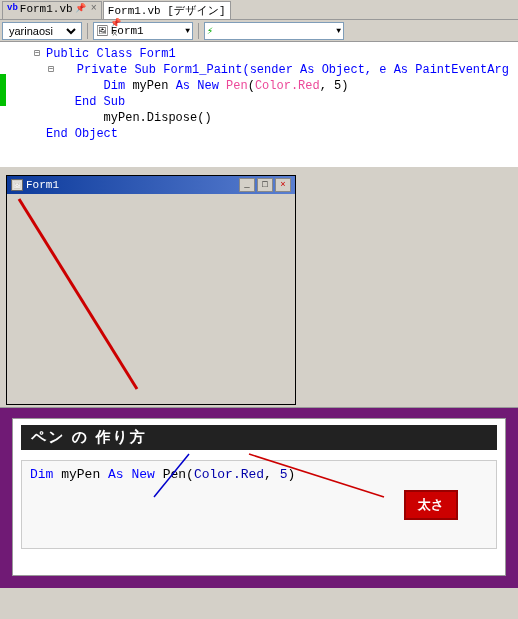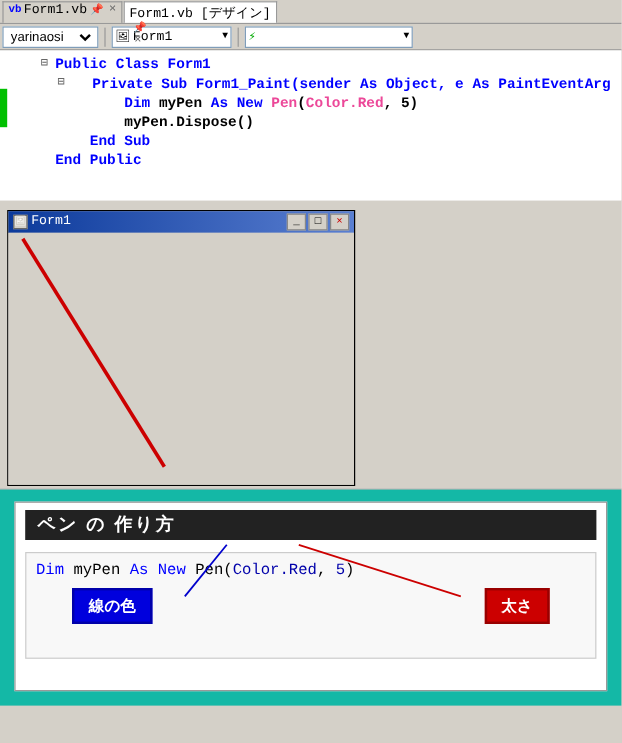--- a/index.html
+++ b/index.html
@@ -121,21 +121,20 @@
     .expand-icon {
       width: 12px;
       min-width: 12px;
       color: #666;
       font-size: 10px;
       cursor: pointer;
     }
     .code-text {
       flex: 1;
       white-space: pre;
-      font-weight: bold;
     }
     .kw-blue { color: #00f; }
     .kw-cyan { color: #ec4899; }
     .green-bar {
       position: absolute;
       left: 0;
       top: 32px;
       width: 6px;
       height: 32px;
       background: #00c000;
@@ -323,33 +322,33 @@
     <div class="code-line">
       <span class="line-gutter"></span>
       <span class="expand-icon"></span>
       <span class="code-text">        <span class="kw-blue">Dim</span> myPen <span class="kw-blue">As New</span> <span class="kw-cyan">Pen</span>(<span class="kw-cyan">Color.Red</span>, 5)</span>
     </div>
 
 
     <div class="code-line">
       <span class="line-gutter"></span>
       <span class="expand-icon"></span>
+      <span class="code-text">    <span class="kw-blue">End Sub</span></span>
+    </div>
+
+    <div class="code-line">
+      <span class="line-gutter"></span>
+      <span class="expand-icon"></span>
       <span class="code-text">        myPen.Dispose()</span>
     </div>
 
     <div class="code-line">
       <span class="line-gutter"></span>
       <span class="expand-icon"></span>
-      <span class="code-text">    <span class="kw-blue">End Sub</span></span>
-    </div>
-
-    <div class="code-line">
-      <span class="line-gutter"></span>
-      <span class="expand-icon"></span>
-      <span class="code-text"><span class="kw-blue">End Public</span></span>
+      <span class="code-text"><span class="kw-blue">End Object</span></span>
     </div>
   </div>
 
   <div class="form-preview-area">
     <div class="form-window">
       <div class="form-titlebar">
         <div class="form-title-left">
           <div class="form-title-icon">🖼</div>
           <span>Form1</span>
         </div>
@@ -362,37 +361,36 @@
       <div class="form-body">
 
         <svg style="position:absolute;top:0;left:0;width:100%;height:100%;">
           <line x1="12" y1="5" x2="130" y2="195" stroke="#cc0000" stroke-width="3"></line>
         </svg>
       </div>
     </div>
   </div>
 </div>
 
-<div style="background:#14b8a6; padding:4px 6px 6px 6px;">
+<div style="background:#701a75; padding:4px 6px 6px 6px;">
   <div class="tutorial-section">
     <div class="tutorial-header">ペン の 作り方</div>
 
     <div class="code-box">
       <span class="kw-blue">Dim</span>
       <span> myPen </span>
       <span class="kw-blue">As New</span>
       <span> Pen(</span><span style="color:#00a;">Color.Red</span><span>, </span><span style="color:#00a;">5</span><span>)</span>
 
       
       <div class="annotation-area">
         <svg class="annotation-svg" viewBox="0 0 430 90">
 
           <line x1="145" y1="2" x2="110" y2="45" stroke="#0000cc" stroke-width="1.5"></line>
 
           <line x1="205" y1="2" x2="340" y2="45" stroke="#cc0000" stroke-width="1.5"></line>
         </svg>
 
-        <button class="anno-btn-blue">線の色</button>
         <button class="anno-btn-red">太さ</button>
       </div>
     </div>
   </div>
 </div>
 
 </body></html>

